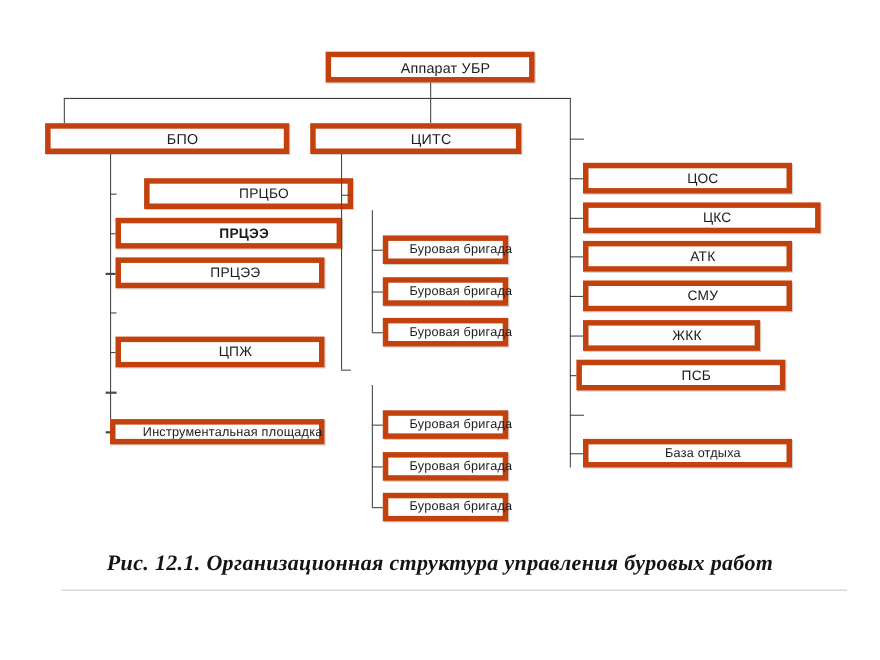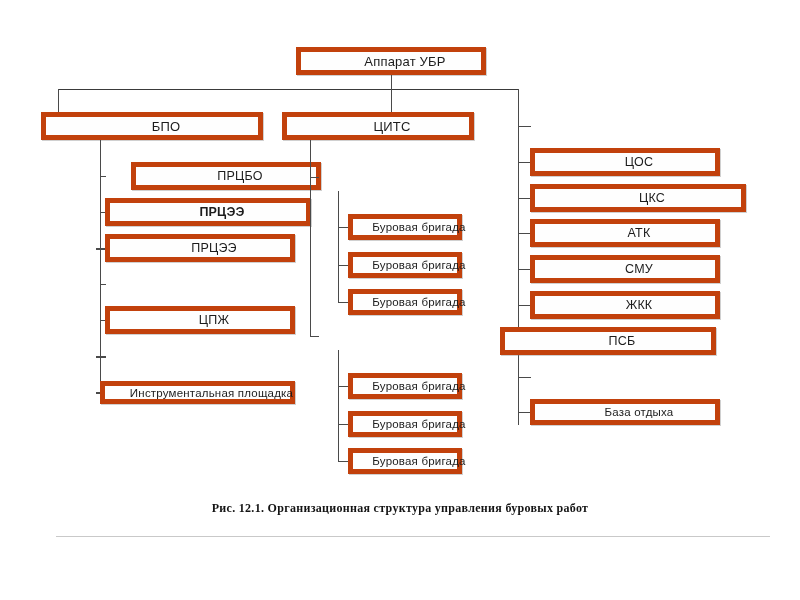--- a/index.html
+++ b/index.html
@@ -21,21 +21,21 @@
 
   
   .ln{position:absolute;background:#4a4a4a;}
   .ln.h{height:1px;}
   .ln.v{width:1px;}
   .ln.hb{height:1px;background:#3a3a3a;}
 
   
   #caption{position:absolute;left:0;right:0;top:501px;text-align:center;
            font-family:"Liberation Serif","DejaVu Serif",serif;
-           font-weight:bold;font-size:12px;color:#141414;
+           font-weight:bold;font-style:italic;font-size:20px;color:#141414;
            letter-spacing:.3px;}
   #rule{position:absolute;left:56px;top:536px;width:714px;height:1px;
         background:#c9c9c9;}
 </style>
 </head>
 <body>
 
 <div id="stage">
 
   <div class="box t-root" style="left:296px;top:47px;width:190px;height:28px;">Аппарат УБР</div>
@@ -106,24 +106,24 @@
   <div class="ln h" style="left:518px;top:198px;width:13px;"></div>
   <div class="box t-l2" style="left:530px;top:184px;width:216px;height:28px;">ЦКС</div>
 
   <div class="ln h" style="left:518px;top:233px;width:13px;"></div>
   <div class="box t-l2" style="left:530px;top:219px;width:190px;height:28px;">АТК</div>
 
   <div class="ln h" style="left:518px;top:269px;width:13px;"></div>
   <div class="box t-l2" style="left:530px;top:255px;width:190px;height:28px;">СМУ</div>
 
   <div class="ln h" style="left:518px;top:305px;width:13px;"></div>
-  <div class="box t-l2" style="left:530px;top:291px;width:190px;height:28px;">ЖКК</div>
+  <div class="box t-l2" style="left:530px;top:291px;width:161px;height:28px;">ЖКК</div>
 
   <div class="ln h" style="left:518px;top:341px;width:13px;"></div>
-  <div class="box t-l2" style="left:500px;top:327px;width:216px;height:28px;">ПСБ</div>
+  <div class="box t-l2" style="left:524px;top:327px;width:190px;height:28px;">ПСБ</div>
 
   <div class="ln h" style="left:518px;top:377px;width:13px;"></div>
 
   <div class="ln h" style="left:518px;top:412px;width:13px;"></div>
   <div class="box t-wide" style="left:530px;top:399px;width:190px;height:26px;">База отдыха</div>
 
   <div id="caption">Рис. 12.1. Организационная структура управления буровых работ</div>
   <div id="rule"></div>
 
 </div>

